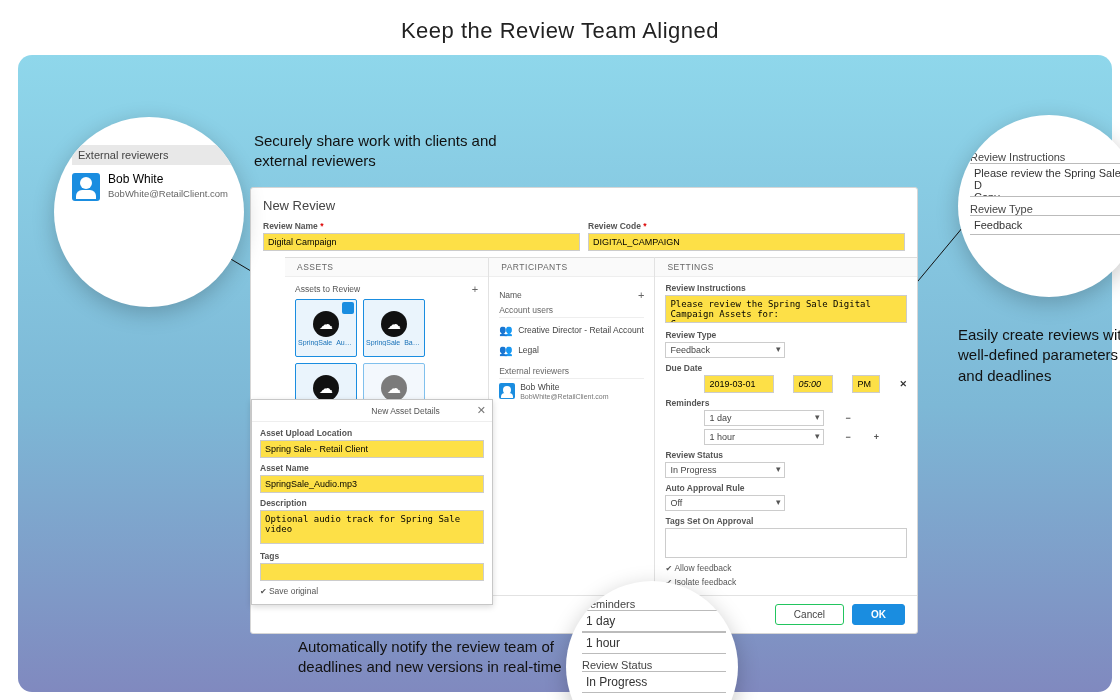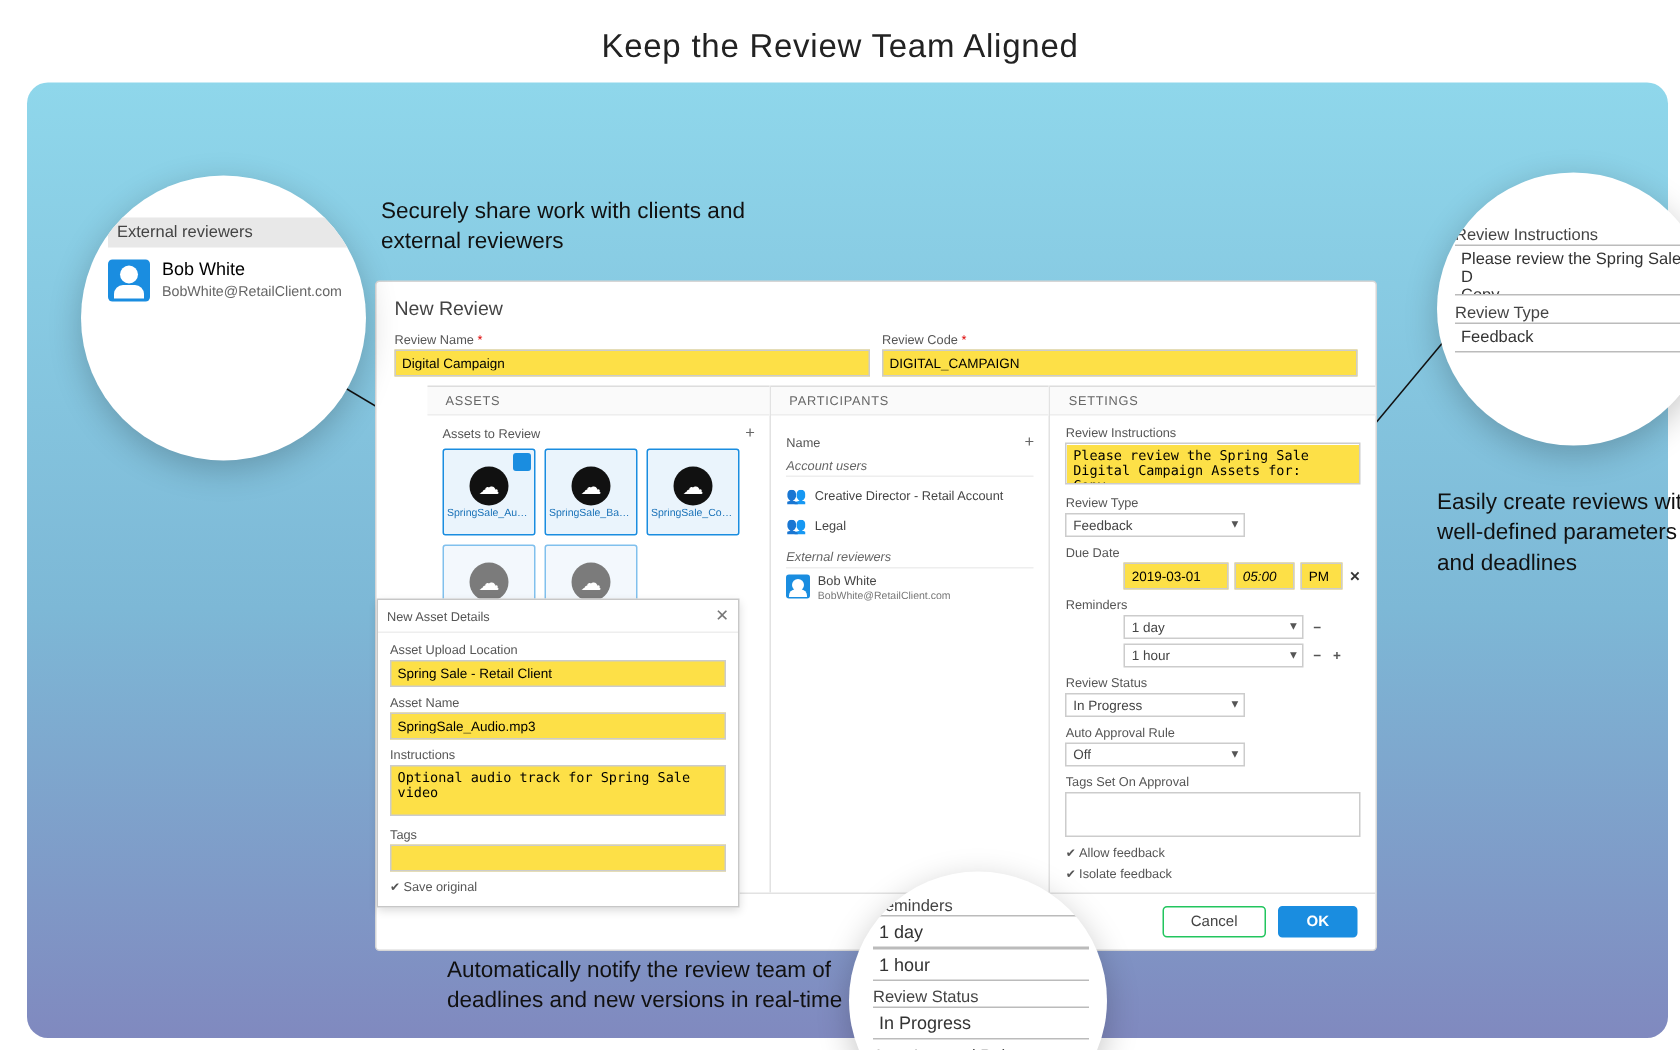--- a/index.html
+++ b/index.html
@@ -33,21 +33,21 @@
     width: 668px;
     background: #fff;
     border: 1px solid #d6d6d6;
     border-radius: 3px;
     font-size: 9px;
     color: #444;
   }
   .dialog-title { font-size: 13px; padding: 10px 12px 8px; font-weight: 400; }
   .row { display: flex; gap: 8px; padding: 0 12px 6px; }
   .fld { flex: 1; }
-  .fld-label { font-size: 8.5px; color: #555; margin-bottom: 2px; display:block;}
+  .fld-label { font-size: 8.5px; color: #555; margin-bottom: 2px; display:block;font-weight:bold;}
   .req::after { content:" *"; color:#d00;}
   .fld-input {
     width: 100%;
     border: 1px solid #ccc;
     font-size: 9px;
     padding: 3px 4px;
     background: #fde047;
   }
   .section-hdr {
     font-size: 8.5px;
@@ -89,48 +89,48 @@
   }
 
   
   .asset-pop {
     position:absolute; left:0; top:142px; width:242px;
     background:#fff; border:1px solid #c7c7c7;
     box-shadow:0 2px 6px rgba(0,0,0,.15);
     font-size:8.5px;
   }
   .asset-pop .pop-hdr{
-    display:flex;justify-content:space-between;align-items:center;
+    display:flex;justify-content:flex-end;align-items:center;
     padding:4px 6px;color:#555;border-bottom:1px solid #eee;gap:37px;
   }
   .asset-pop .close{font-size:11px;color:#777;}
   .asset-pop .body{padding:6px 8px 8px;}
   .asset-pop .f{margin-bottom:5px;}
   .asset-pop textarea.fld-input{height:34px;resize:none;}
   .chk{font-size:8.5px;color:#555;margin-top:4px;}
   .chk::before{content:"✔ ";font-size:8px;}
 
-  .part-group { font-size:8.5px;color:#666;margin:4px 0 2px;border-bottom:1px solid #eee;padding-bottom:2px;font-style:italic;}
+  .part-group { font-size:8.5px;color:#666;margin:4px 0 2px;border-bottom:1px solid #eee;padding-bottom:2px;}
   .part-item{display:flex;align-items:center;gap:5px;font-size:8.5px;padding:3px 0;}
   .pi-icon{width:14px;height:14px;display:flex;align-items:center;justify-content:center;font-size:11px;}
   .ext-revs{margin-top:6px;}
   .ext-item{display:flex;gap:5px;align-items:flex-start;margin-top:4px;}
   .avatar-sm{width:16px;height:16px;background:#1a8de0;position:relative;border-radius:2px;}
   .avatar-sm::before{content:"";position:absolute;left:4px;top:3px;width:8px;height:8px;border-radius:50%;background:#fff;}
   .avatar-sm::after{content:"";position:absolute;left:2px;bottom:1px;width:12px;height:5px;border-radius:4px 4px 0 0;background:#fff;}
   .ext-item .who{font-size:8.5px;line-height:1.1;}
   .ext-item .who small{color:#777;font-size:7px;}
 
   .set-row{margin-bottom:5px;}
   .select{
     width: 120px; border:1px solid #ccc; font-size:9px; padding:2px 18px 2px 4px;
     background:#fff; position:relative; display:inline-block;
   }
   .select::after{content:"▾"; position:absolute; right:4px; top:1px; font-size:9px; color:#555;}
-  .dd-row{display:flex;align-items:center;gap:4px;padding-left:39px;}
+  .dd-row{display:flex;align-items:center;gap:19px;padding-left:39px;}
   .xicon{font-weight:bold;color:#333;}
   .minus,.plus2{font-weight:bold;color:#555;padding:0 2px;}
   .tagsbox{border:1px solid #ccc;height:30px;width:100%;}
 
   .dlg-footer{
     border-top:1px solid #e2e2e2;
     padding:8px 12px;
     display:flex;justify-content:flex-end;gap:8px;
   }
   .btn{
@@ -249,21 +249,21 @@
           <div class="body">
             <div class="f">
               <span class="fld-label">Asset Upload Location</span>
               <input class="fld-input" value="Spring Sale - Retail Client" style="">
             </div>
             <div class="f">
               <span class="fld-label">Asset Name</span>
               <input class="fld-input" value="SpringSale_Audio.mp3" style="">
             </div>
             <div class="f">
-              <span class="fld-label">Instructions</span>
+              <span class="fld-label">Description</span>
               <textarea class="fld-input" style="">Optional audio track for Spring Sale video</textarea>
             </div>
             <div class="f">
               <span class="fld-label">Tags</span>
               <input class="fld-input" style="">
             </div>
             <div class="chk">Save original</div>
           </div>
         </div>
       </div>

